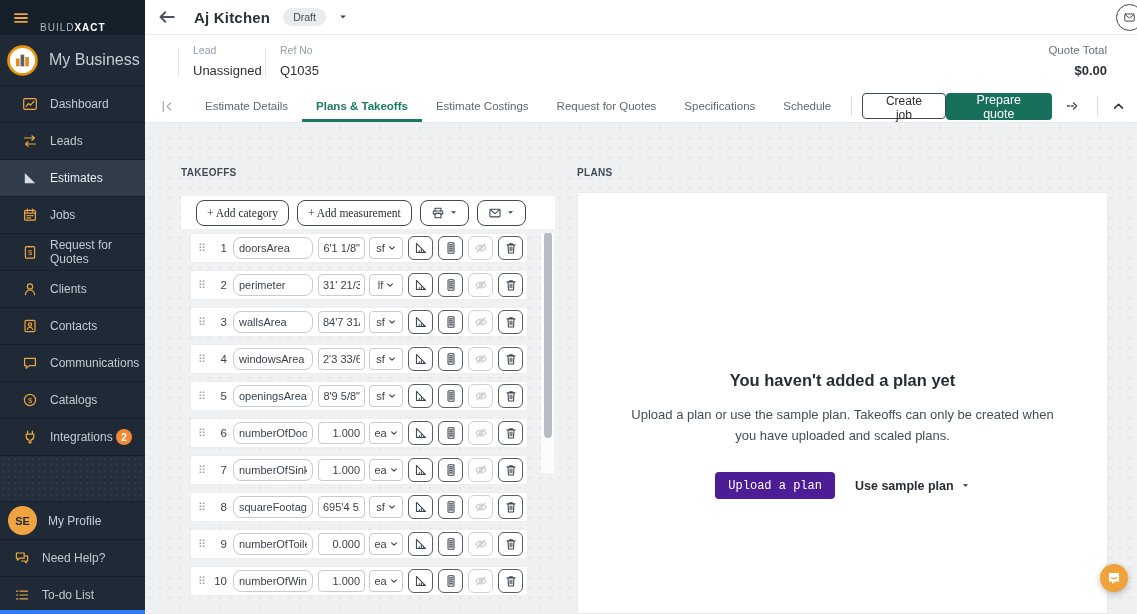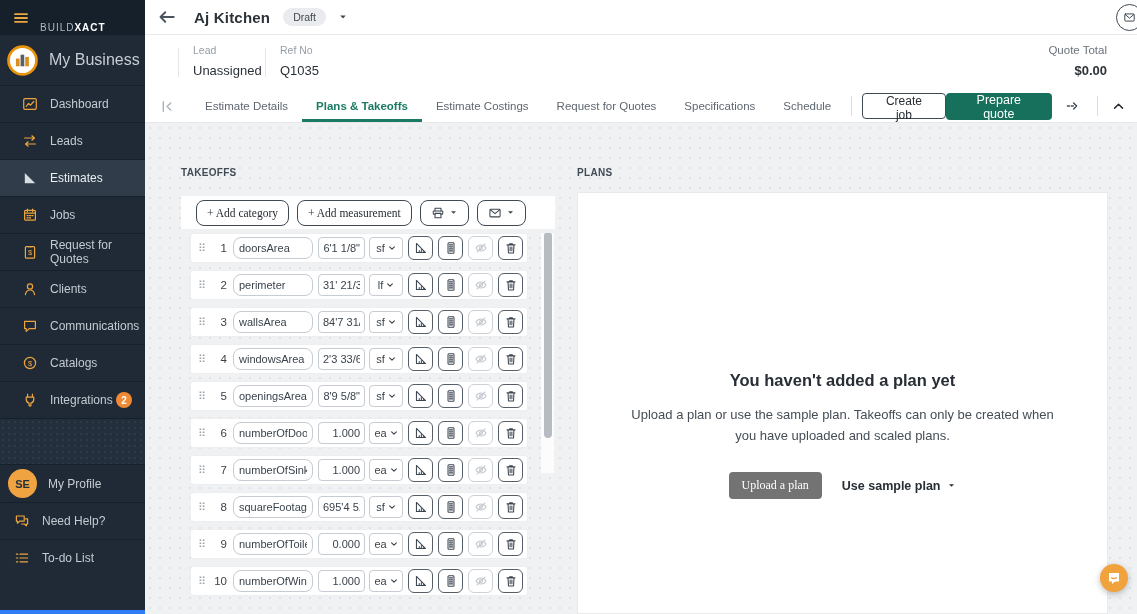--- a/index.html
+++ b/index.html
@@ -93,21 +93,21 @@
   .icon-btn { width:25px; height:24px; border:1.2px solid #555f69; border-radius:6px; background:#fff; display:flex; align-items:center; justify-content:center; margin-left:5px; cursor:pointer; padding:0; flex:none; }
   .icon-btn .ic { width:14px; height:14px; color:#3c4650; }
   .icon-btn.disabled { border-color:#ccd1d7; }
   .icon-btn.disabled .ic { color:#c3c9cf; }
 
   .plans-card { position:absolute; left:577px; top:192px; width:531px; height:422px; background:#fff; border:1px solid #e8eaec; }
   .empty-state { text-align:center; padding-top:178px; }
   .empty-title { font-size:16.5px; font-weight:bold; color:#272e35; }
   .empty-desc { width:430px; margin:14px auto 0; font-size:13px; color:#454d55; line-height:1.62; }
   .empty-actions { margin-top:26px; display:flex; align-items:center; justify-content:center; gap:20px; }
-  .upload-btn { height:27px; padding:0 13px; background:#737373; border:none; border-radius:4px; color:#fff; font-size:12px; font-family:Liberation Serif, serif; cursor:pointer; }
+  .upload-btn { height:27px; padding:0 13px; background:#4c1d95; border:none; border-radius:4px; color:#fff; font-size:12px; font-family:Liberation Mono, monospace; cursor:pointer; }
   .sample-btn { background:none; border:none; font-size:12.5px; font-weight:bold; color:#272e35; font-family:inherit; cursor:pointer; display:flex; align-items:center; gap:7px; }
   .sample-btn .caret { width:9px; height:9px; color:#272e35; }
 
   .chat-launcher { position:absolute; left:1100px; top:564px; width:28px; height:28px; border-radius:50%; background:#f0a23c; box-shadow:0 2px 6px rgba(0,0,0,.25); display:flex; align-items:center; justify-content:center; cursor:pointer; }
   .chat-launcher .ic { width:16px; height:16px; }
 </style>
 </head>
 <body>
 
 <div class="app">
@@ -185,20 +185,30 @@
   <div class="nav-item">
     <span class="ic">
             <svg viewBox="0 0 16 16">
               <circle cx="8" cy="5.4" r="2.6"></circle>
               <path d="M3.4 13.6c.6-3.2 2.6-4.6 4.6-4.6s4 1.4 4.6 4.6"></path>
             </svg>
           </span>
     <span class="nav-label">Clients</span>
   </div>
 
+  <div class="nav-item">
+    <span class="ic">
+            <svg viewBox="0 0 16 16">
+              <rect x="3" y="2.4" width="10" height="11.2" rx="1.2"></rect>
+              <circle cx="8" cy="6.4" r="1.6"></circle>
+              <path d="M5.4 11.4c.4-1.6 1.5-2.2 2.6-2.2s2.2.6 2.6 2.2"></path>
+            </svg>
+          </span>
+    <span class="nav-label">Contacts</span>
+  </div>
 
   <div class="nav-item">
     <span class="ic">
             <svg viewBox="0 0 16 16">
               <path d="M2.6 3.4h10.8v7.2H7.2l-3 2.8v-2.8H2.6z"></path>
             </svg>
           </span>
     <span class="nav-label">Communications</span>
   </div>
 

